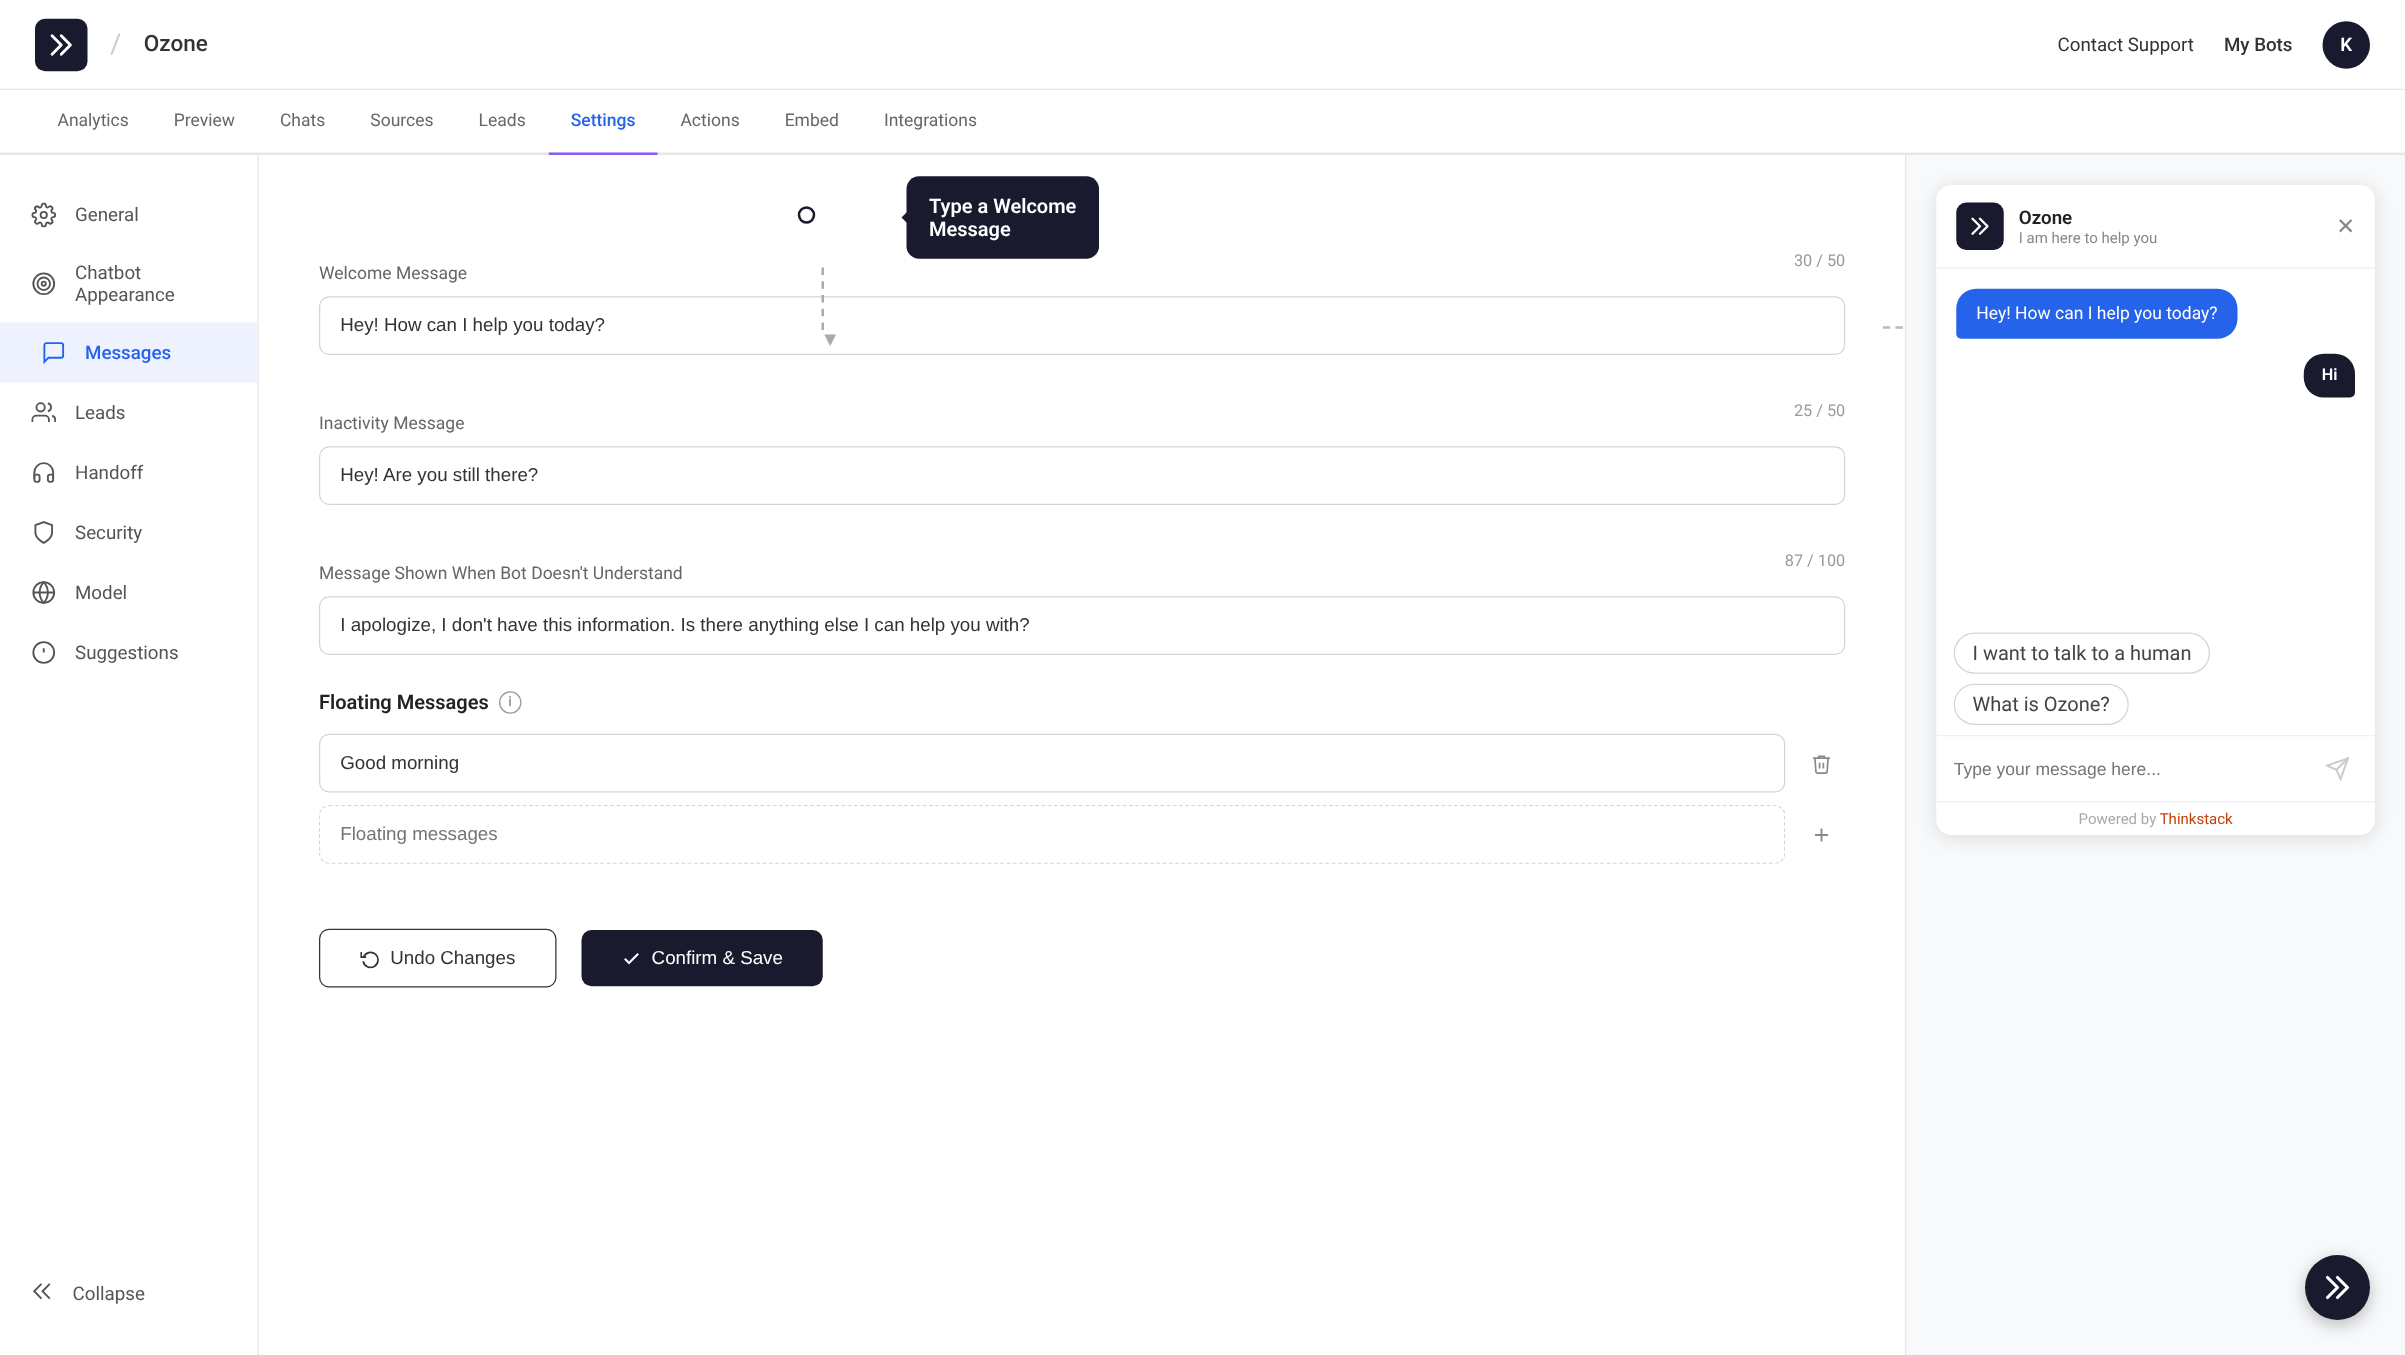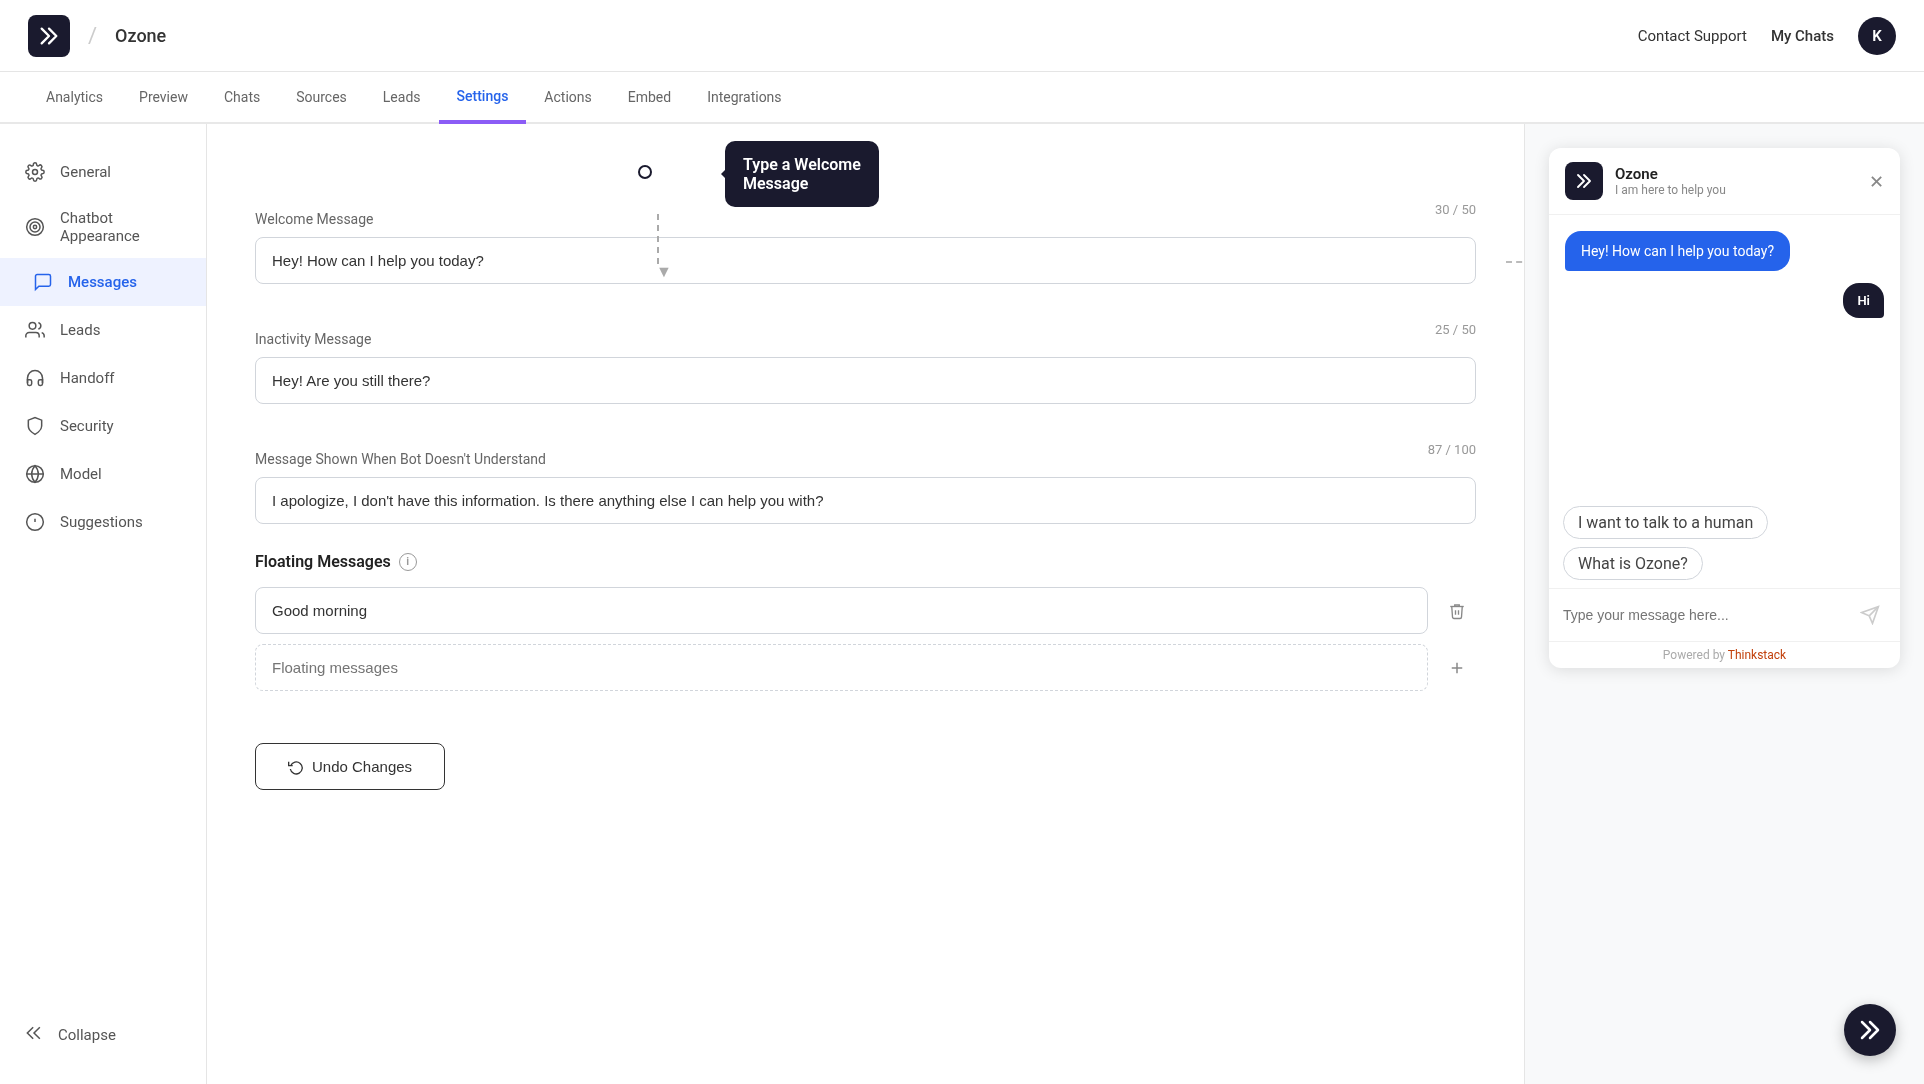--- a/index.html
+++ b/index.html
@@ -12,21 +12,21 @@
     .slash { color: #ccc; font-size: 22px; margin: 0 6px; }
     .app-name { font-size: 18px; font-weight: 500; color: #333; }
     .header-right { display: flex; align-items: center; gap: 24px; }
     .contact-support { font-size: 15px; color: #333; cursor: pointer; }
     .my-bots { font-size: 15px; color: #333; cursor: pointer; font-weight: 500; }
     .avatar { width: 38px; height: 38px; background: #1a1a2e; border-radius: 50%; display: flex; align-items: center; justify-content: center; color: #fff; font-weight: 600; font-size: 15px; cursor: pointer; }
 
     
     .tabs { display: flex; align-items: center; gap: 0; background: #fff; padding: 0 28px; border-bottom: 2px solid #e8e8e8; height: 52px; }
     .tab { padding: 0 18px; height: 52px; display: flex; align-items: center; font-size: 14px; color: #666; cursor: pointer; border-bottom: 2px solid transparent; margin-bottom: -2px; }
-    .tab.active { color: #2563eb; border-bottom: 4px solid #8b5cf6; font-weight: 500; }
+    .tab.active { color: #2563eb; border-bottom: 2px solid #8b5cf6; font-weight: 500; }
 
     
     .main { display: flex; height: calc(1084px - 72px - 52px); }
 
     
     .sidebar { width: 207px; background: #fff; border-right: 1px solid #e5e5e5; display: flex; flex-direction: column; padding: 24px 0; }
     .sidebar-item { display: flex; align-items: center; gap: 14px; padding: 13px 24px; cursor: pointer; color: #555; font-size: 15px; border-radius: 0; }
     .sidebar-item.active { background: #eef2ff; color: #2563eb; font-weight: 500; padding-left: 32px; }
     .sidebar-item .icon { width: 22px; height: 22px; display: flex; align-items: center; justify-content: center; flex-shrink: 0; }
     .sidebar-bottom { margin-top: auto; }
@@ -87,21 +87,21 @@
     <div class="logo-box">
       <svg width="22" height="22" viewBox="0 0 24 24" fill="none">
         <path d="M4 4l8 8-8 8M12 4l8 8-8 8" stroke="#fff" stroke-width="2.5" stroke-linecap="round" stroke-linejoin="round"></path>
       </svg>
     </div>
     <span class="slash">/</span>
     <span class="app-name">Ozone</span>
   </div>
   <div class="header-right">
     <span class="contact-support">Contact Support</span>
-    <span class="my-bots">My Chats</span>
+    <span class="my-bots">My Bots</span>
     <div class="avatar">K</div>
   </div>
 </div>
 
 <div class="tabs">
   <div class="tab">Analytics</div>
   <div class="tab">Preview</div>
   <div class="tab">Chats</div>
   <div class="tab">Sources</div>
   <div class="tab">Leads</div>
@@ -277,20 +277,26 @@
       </div>
     </div>
 
     <div class="action-bar">
       <button class="btn-undo">
         <svg width="16" height="16" viewBox="0 0 24 24" fill="none" stroke="currentColor" stroke-width="2">
           <polyline points="1 4 1 10 7 10"></polyline>
             <path d="M3.51 15a9 9 0 1 0 .49-4.95"></path>
         </svg>
         <span>Undo Changes</span>
+      </button>
+      <button class="btn-confirm">
+        <svg width="16" height="16" viewBox="0 0 24 24" fill="none" stroke="#fff" stroke-width="2.5">
+          <polyline points="20 6 9 17 4 12"></polyline>
+        </svg>
+        <span>Confirm &amp; Save</span>
       </button>
     </div>
   </div>
 
   <div class="preview-panel">
     <div class="chat-window">
       <div class="chat-header">
         <div class="chat-header-info">
           <div class="chat-avatar">
             <svg width="18" height="18" viewBox="0 0 24 24" fill="none">

